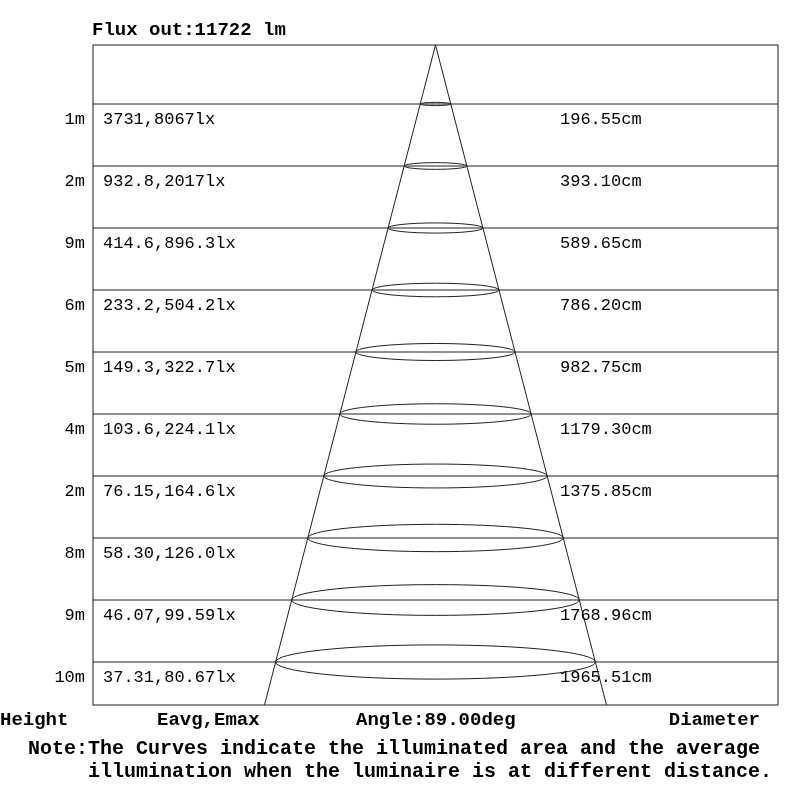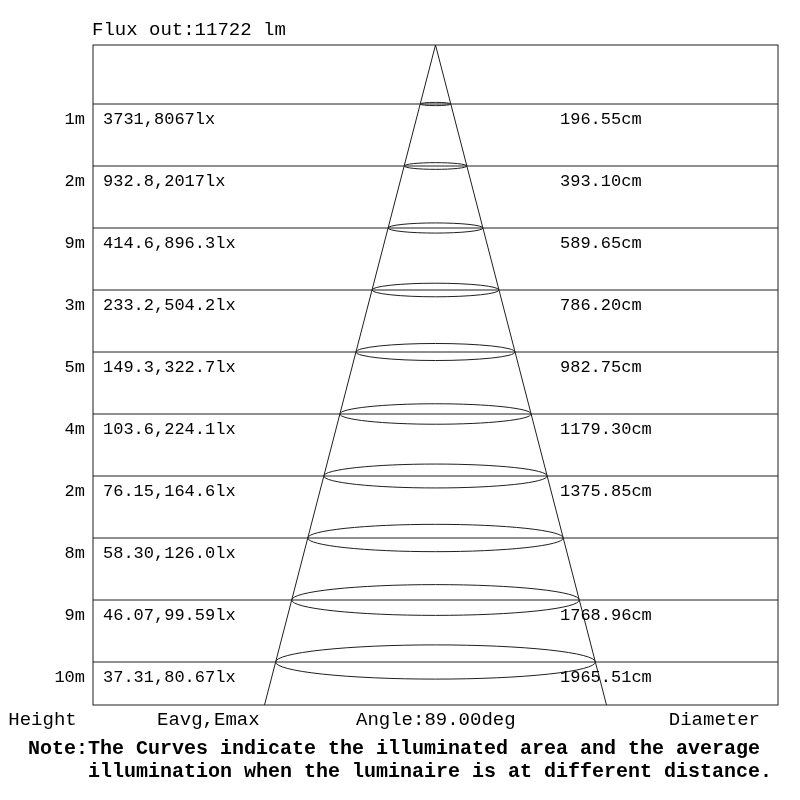--- a/index.html
+++ b/index.html
@@ -21,20 +21,21 @@
     position: absolute;
     left: 0;
     top: 0;
   }
   .txt {
     position: absolute;
     font-size: 19px;
     line-height: 20px;
     white-space: pre;
     letter-spacing: 0;
+    font-weight: bold;
   }
   .title {
     left: 92px;
     top: 20px;
   }
   .row {
     position: absolute;
     left: 0;
     width: 800px;
     height: 20px;
@@ -54,21 +55,21 @@
   .row .e {
     left: 103px;
   }
   .row .d {
     left: 560px;
     width: 200px;
   }
   .footer-label {
     top: 710px;
   }
-  .f-height { left: 0; width: 85px; text-align: center; }
+  .f-height { left: 0; width: 85px; text-align: left; }
   .f-eavg   { left: 157px; }
   .f-angle  { left: 356px; }
   .f-diam   { left: 560px; width: 200px; text-align: right; }
   .note-line {
     position: absolute;
     font-size: 20px;
     line-height: 22px;
     font-weight: bold;
     white-space: pre;
   }
@@ -117,21 +118,21 @@
     <span class="h">2m</span>
     <span class="e">932.8,2017lx</span>
     <span class="d">393.10cm</span>
   </div>
   <div class="row" style="top:234px">
     <span class="h">9m</span>
     <span class="e">414.6,896.3lx</span>
     <span class="d">589.65cm</span>
   </div>
   <div class="row" style="top:296px">
-    <span class="h">3m</span>
+    <span class="h">6m</span>
     <span class="e">233.2,504.2lx</span>
     <span class="d">786.20cm</span>
   </div>
   <div class="row" style="top:358px">
     <span class="h">5m</span>
     <span class="e">149.3,322.7lx</span>
     <span class="d">982.75cm</span>
   </div>
   <div class="row" style="top:420px">
     <span class="h">4m</span>

